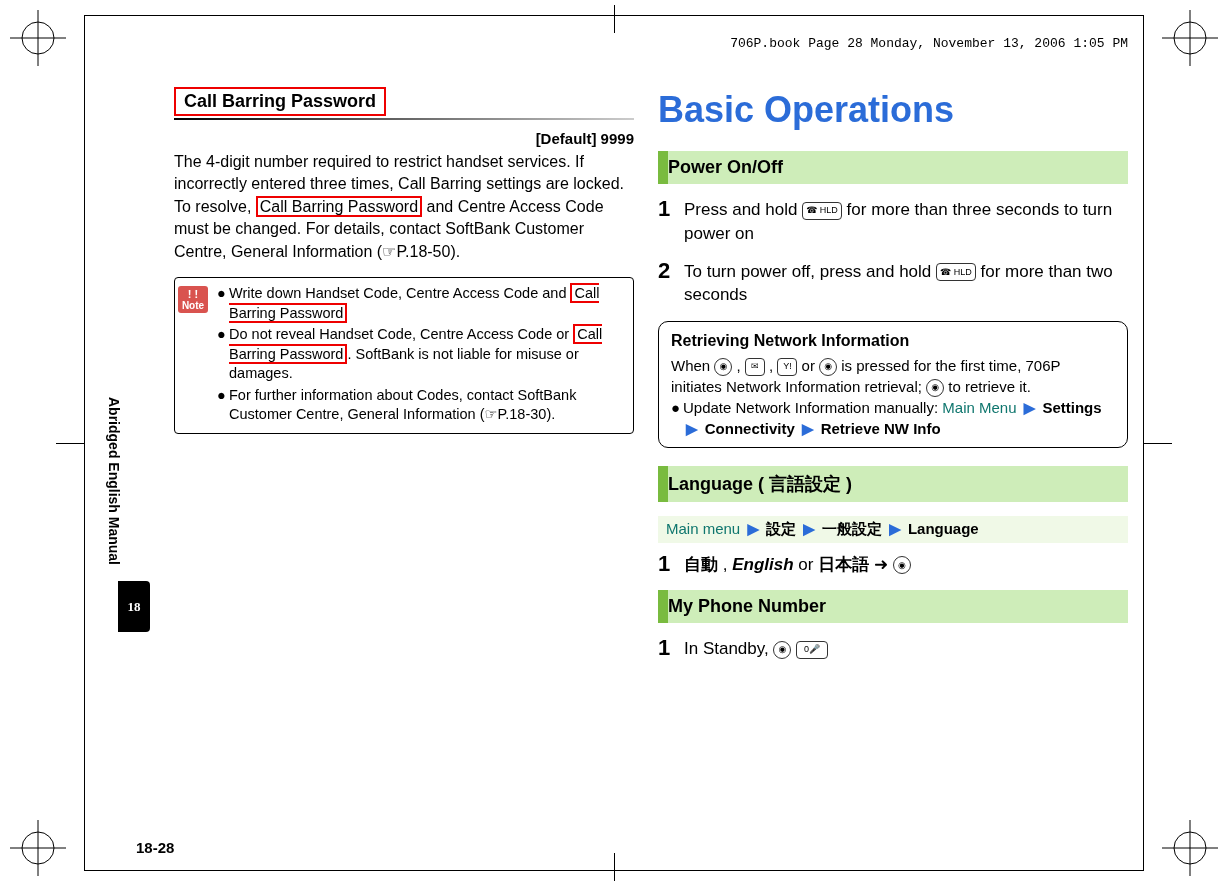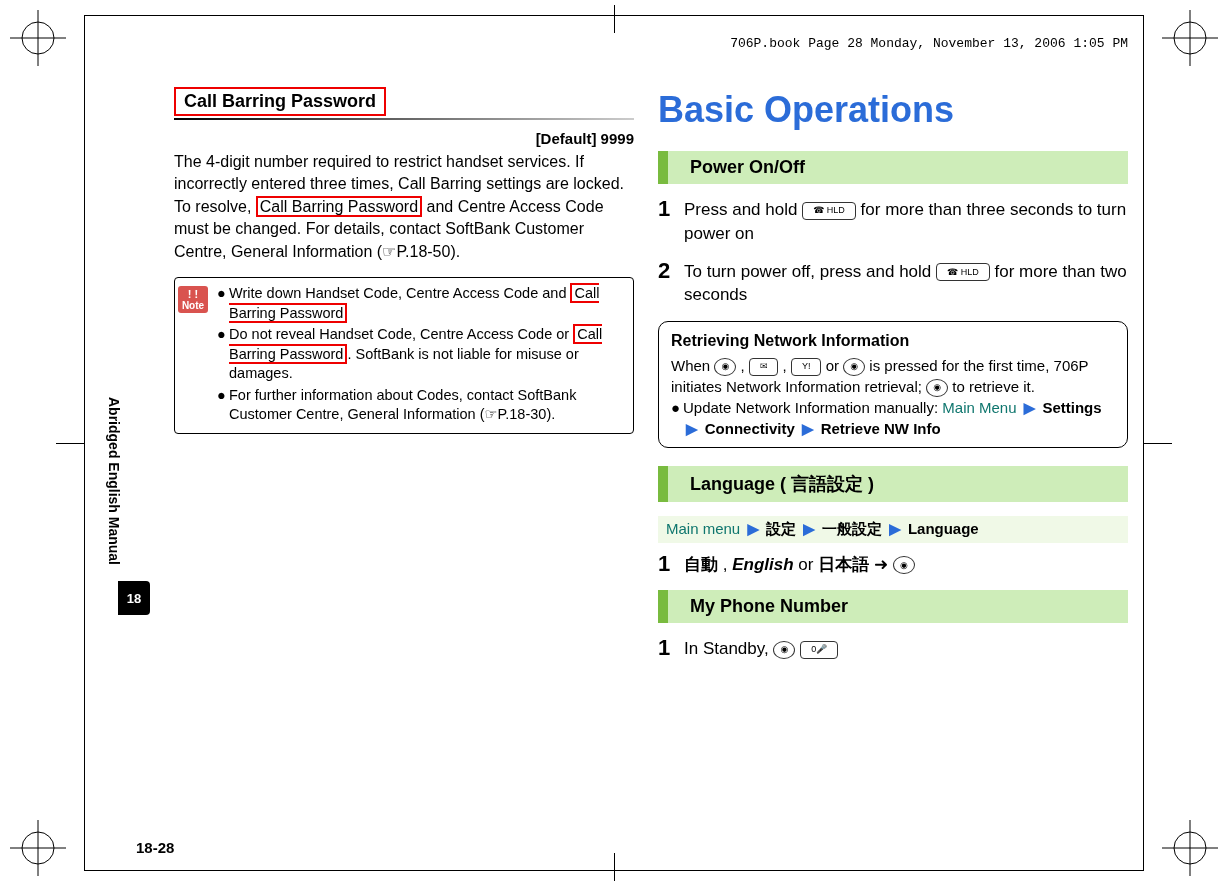--- a/index.html
+++ b/index.html
@@ -62,29 +62,30 @@
     left: 0; top: 310px;
     transform: rotate(90deg);
     transform-origin: left top;
     white-space: nowrap;
     font-weight: bold;
     font-size: 14px;
   }
   .chap-tab {
     position: absolute;
     left: -4px; top: 494px;
-    width: 32px; height: 34px;
+    width: 32px; height: 51px;
     background: #000;
     color: #fff;
     font-weight: bold;
     font-size: 13px;
     display: flex;
     align-items: center;
     justify-content: center;
     border-radius: 0 4px 4px 0;
+    font-family: Liberation Serif, serif;
   }
   .col {
     width: 460px;
     position: relative;
   }
   .col2 { width: 470px; }
   h3.red-box {
     display: inline-block;
     border: 2.5px solid #e00;
     padding: 2px 8px;
@@ -153,21 +154,21 @@
     color: #2b6cd8;
     font-size: 36px;
     font-weight: 700;
     margin: 2px 0 20px 0;
   }
   h3.green {
     background: #ceedb9;
     border-left: 10px solid #79bb3f;
     font-size: 18px;
     font-weight: bold;
-    padding: 6px 22px;
+    padding: 6px 0;
     margin-bottom: 14px;
   }
   .step {
     display: flex;
     margin-bottom: 14px;
     font-size: 17px;
     line-height: 1.4;
   }
   .num {
     font-weight: 900;
@@ -180,21 +181,21 @@
   }
   .key {
     display: inline-flex;
     align-items: center;
     justify-content: center;
     border: 1px solid #333;
     border-radius: 4px;
     height: 18px;
     min-width: 32px;
     font-size: 9px;
-    padding: 0 10px;
+    padding: 0 3px;
     vertical-align: middle;
     background: #fff;
     line-height: 1;
   }
   .key.small { min-width: 20px; }
   .key.round { border-radius: 50%; width: 18px; min-width: 18px; }
   .info-box {
     border: 1.5px solid #000;
     border-radius: 10px;
     padding: 8px 12px;

